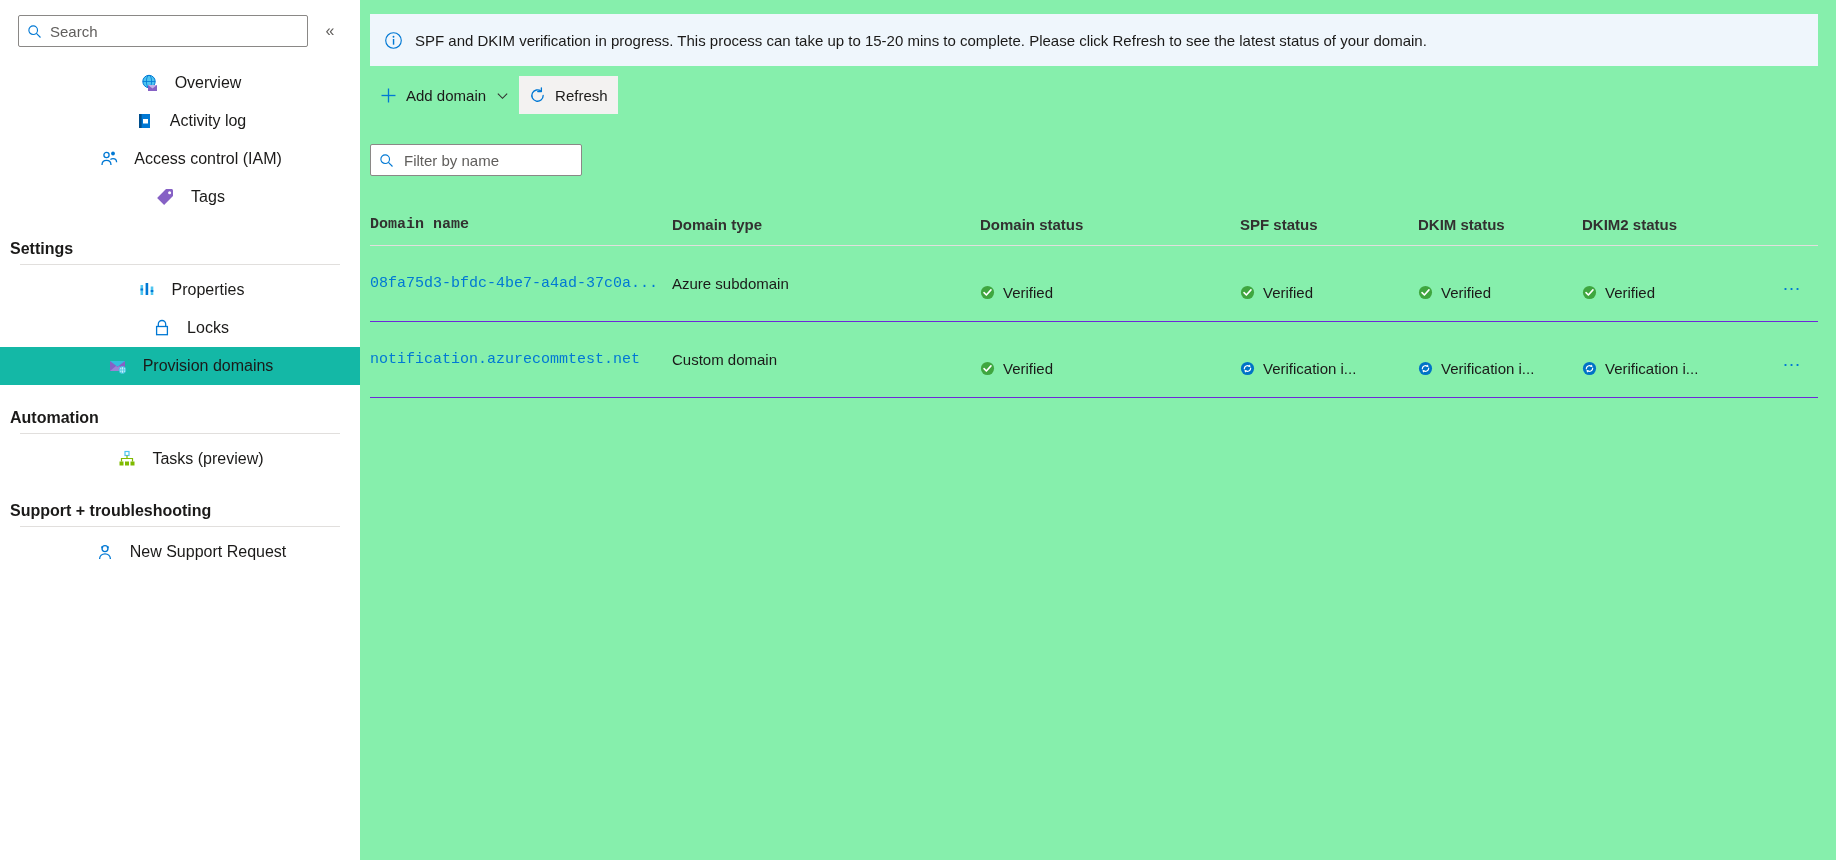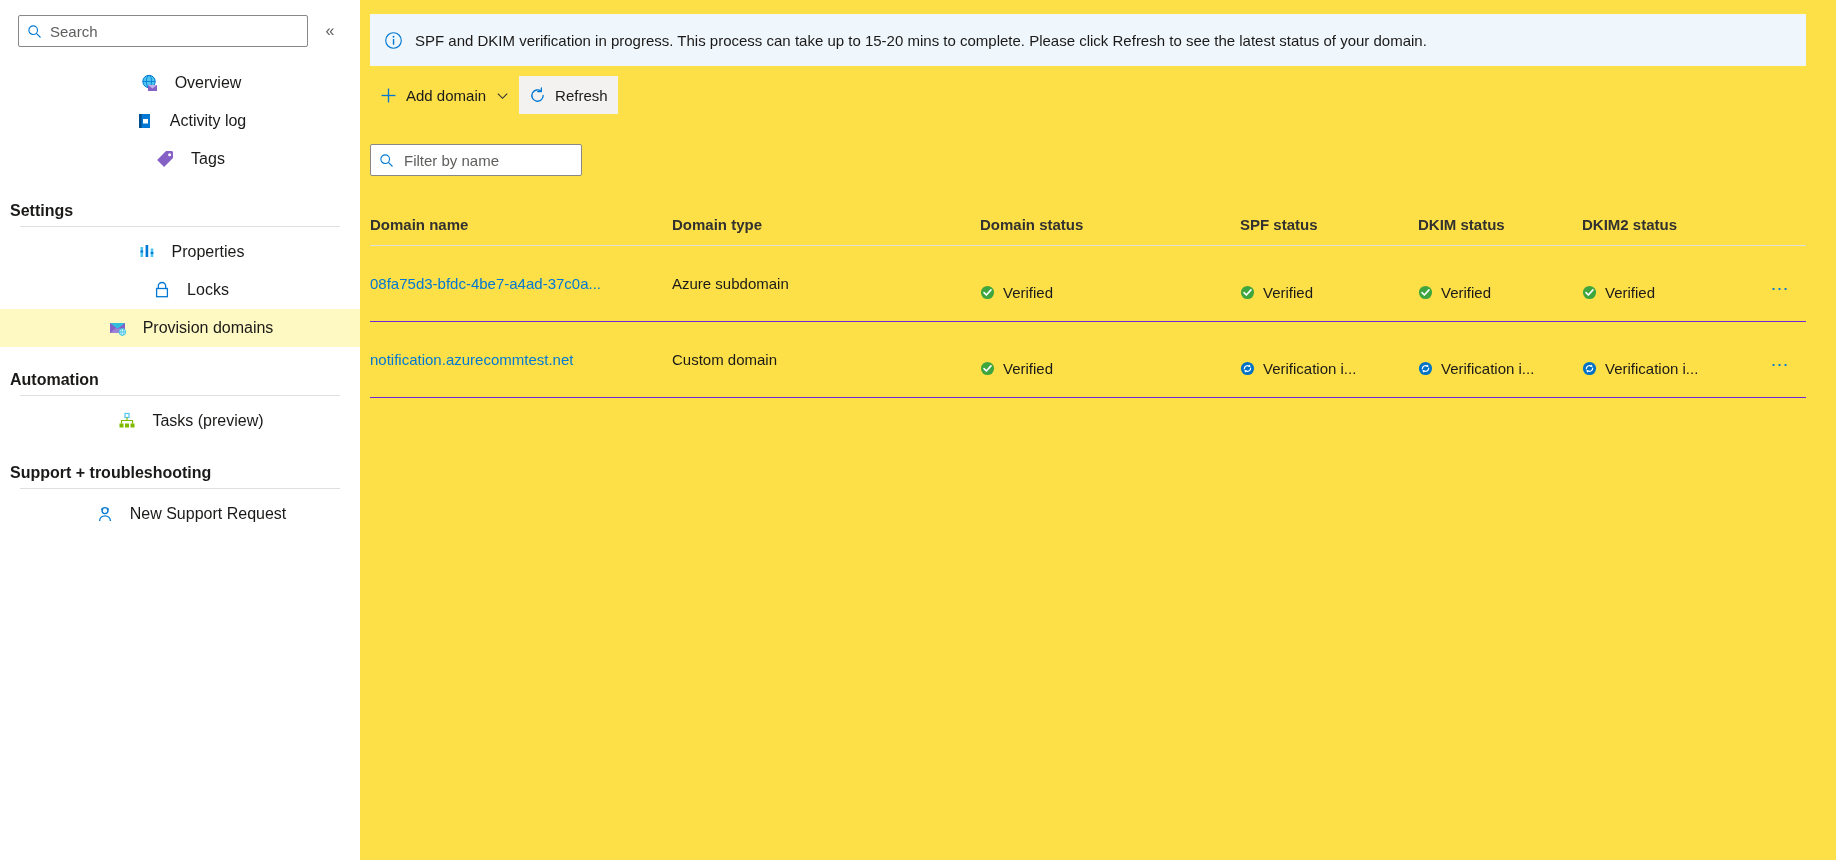--- a/index.html
+++ b/index.html
@@ -49,21 +49,21 @@
 
   .nav-item {
     display: flex; align-items: center;
     height: 38px;
     padding-left: 20px;
     cursor: pointer;
     font-size: 16px;
     color: #1b1a19;
     justify-content: center;
   }
-  .nav-item.selected { background: #fef9c3; }
+  .nav-item.selected { background: #14b8a6; }
   .nav-item .ico {
     width: 22px; height: 22px;
     margin-right: 14px;
     display: flex; align-items: center; justify-content: center;
     flex: 0 0 22px;
   }
   .nav-item .lbl { white-space: nowrap; }
 
   .group-head {
     font-size: 16px; font-weight: bold;
@@ -72,22 +72,22 @@
     margin-top: 24px;
   }
   .group-rule {
     height: 1px; background: #e1dfdd;
     margin: 0 20px 6px 20px;
   }
 
   
   .main {
     flex: 1 1 auto;
-    padding: 14px 12px 0 0;
-    background: #fde047;
+    padding: 14px 0 0 0;
+    background: #86efac;
     min-width: 0;
   }
   .banner {
     margin: 0 18px 0 10px;
     background: #eff6fc;
     height: 52px;
     display: flex; align-items: center;
     padding: 0 14px;
   }
   .banner .info-ico { margin-right: 12px; display: flex; flex:0 0 auto;}
@@ -132,21 +132,21 @@
   .grid-body-row {
     height: 76px;
     border-bottom: 1px solid #6d28d9;
   }
   .cell {
     font-size: 15px; color: #1b1a19;
     padding-right: 12px;
     overflow: hidden; white-space: nowrap; text-overflow: ellipsis;
     display: flex; align-items: center;
   }
-  .c-name   { flex: 0 0 302px; }
+  .c-name   { flex: 0 0 302px; font-family: Liberation Mono, monospace; }
   .c-type   { flex: 0 0 308px; }
   .c-dstat  { flex: 0 0 260px; }
   .c-spf    { flex: 0 0 178px; }
   .c-dkim   { flex: 0 0 164px; }
   .c-dkim2  { flex: 0 0 170px; }
   .c-menu   { flex: 1 1 auto; display: flex; justify-content: flex-end; padding-right: 10px; }
 
   .link {
     color: #0078d4; cursor: pointer;
     overflow: hidden; text-overflow: ellipsis; white-space: nowrap;
@@ -202,20 +202,31 @@
       <span class="ico">
         <svg width="20" height="20" viewBox="0 0 20 20">
           <rect x="4" y="3" width="11" height="14" fill="#0078d4"></rect>
           <rect x="4" y="3" width="2.6" height="14" fill="#004e8c"></rect>
           <rect x="8" y="8" width="5" height="4.5" fill="#ffffff"></rect>
         </svg>
       </span>
       <span class="lbl">Activity log</span>
     </div>
 
+    <div class="nav-item">
+      <span class="ico">
+        <svg width="20" height="20" viewBox="0 0 20 20">
+          <circle cx="7.5" cy="6" r="2.6" fill="none" stroke="#0078d4" stroke-width="1.3"></circle>
+          <path d="M3 16c0-3 2-4.6 4.5-4.6S12 13 12 16" fill="none" stroke="#0078d4" stroke-width="1.3"></path>
+          <circle cx="14" cy="4.5" r="1.9" fill="#0078d4"></circle>
+          <path d="M11.4 10.5c.8-.6 1.7-.9 2.6-.9 2.1 0 3.6 1.4 3.6 3.6" fill="none" stroke="#0078d4" stroke-width="1.3"></path>
+        </svg>
+      </span>
+      <span class="lbl">Access control (IAM)</span>
+    </div>
 
     <div class="nav-item">
       <span class="ico">
         <svg width="20" height="20" viewBox="0 0 20 20">
           <path d="M10.5 2.5H16c.8 0 1.5.7 1.5 1.5v5.5L8.6 18.4 1.6 11.4z" fill="#8661c5" transform="translate(-.5 -.5)"></path>
           <circle cx="13.6" cy="5.8" r="1.5" fill="#ffffff"></circle>
         </svg>
       </span>
       <span class="lbl">Tags</span>
     </div>

